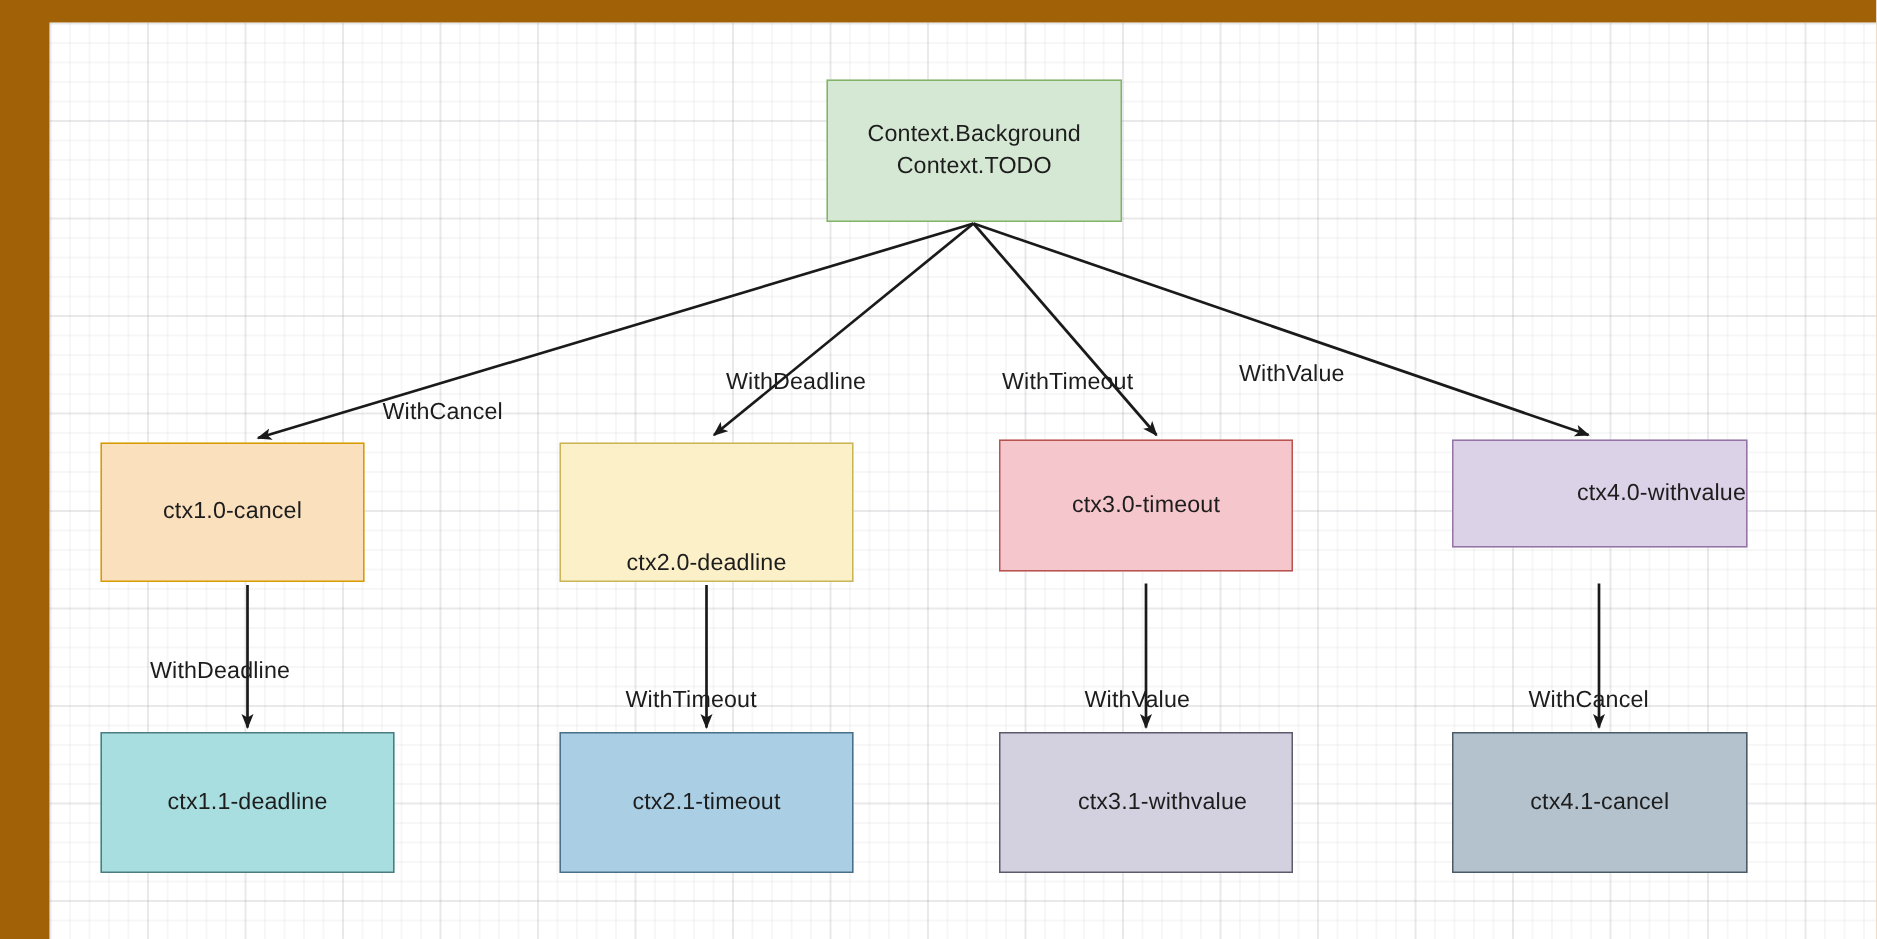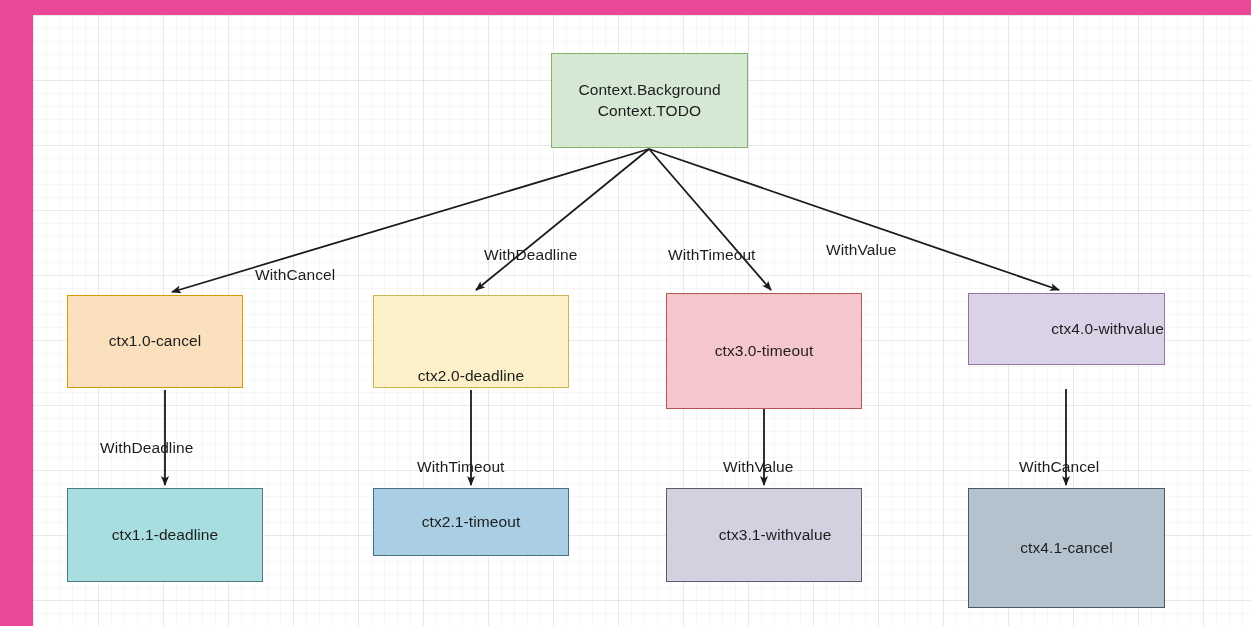--- a/index.html
+++ b/index.html
@@ -4,21 +4,21 @@
 <style>
   html, body {
     margin: 0;
     padding: 0;
     background: #ffffff;
   }
   #canvas {
     position: relative;
     width: 1251px;
     height: 626px;
-    background: #ec4899;
+    background: #a16207;
     overflow: hidden;
     font-family: "Liberation Sans", sans-serif;
   }
   
   #grid {
     position: absolute;
     left: 33px;
     top: 15px;
     right: 0;
     bottom: 0;
@@ -97,37 +97,37 @@
       <span>Context.TODO</span>
     </div>
   </div>
 
   <div class="node" id="node-ctx1-0" style="left: 67px; top: 295px; width: 176px; height: 93px; background: rgb(251, 224, 189); border-color: rgb(215, 155, 0);">
     <span>ctx1.0-cancel</span>
   </div>
   <div class="node" id="node-ctx2-0" style="left: 373px; top: 295px; width: 196px; height: 93px; background: rgb(251, 240, 200); border-color: rgb(201, 180, 88); align-items: flex-end;">
     <span>ctx2.0-deadline</span>
   </div>
-  <div class="node" id="node-ctx3-0" style="left: 666px; top: 293px; width: 196px; height: 116px; background: rgb(245, 198, 203); border-color: rgb(184, 84, 80);">
+  <div class="node" id="node-ctx3-0" style="left: 666px; top: 293px; width: 196px; height: 88px; background: rgb(245, 198, 203); border-color: rgb(184, 84, 80);">
     <span>ctx3.0-timeout</span>
   </div>
   <div class="node" id="node-ctx4-0" style="left: 968px; top: 293px; width: 197px; height: 72px; background: rgb(220, 210, 232); border-color: rgb(150, 115, 166); justify-content: flex-end;">
     <span>ctx4.0-withvalue</span>
   </div>
 
   <div class="node" id="node-ctx1-1" style="left: 67px; top: 488px; width: 196px; height: 94px; background: rgb(168, 222, 224); border-color: rgb(77, 124, 126);">
     <span>ctx1.1-deadline</span>
   </div>
-  <div class="node" id="node-ctx2-1" style="left: 373px; top: 488px; width: 196px; height: 68px; background: rgb(170, 207, 228); border-color: rgb(74, 111, 136);">
+  <div class="node" id="node-ctx2-1" style="left: 373px; top: 488px; width: 196px; height: 94px; background: rgb(170, 207, 228); border-color: rgb(74, 111, 136);">
     <span>ctx2.1-timeout</span>
   </div>
   <div class="node" id="node-ctx3-1" style="left: 666px; top: 488px; width: 196px; height: 94px; background: rgb(211, 209, 224); border-color: rgb(92, 90, 107); padding-left: 22px;">
     <span>ctx3.1-withvalue</span>
   </div>
-  <div class="node" id="node-ctx4-1" style="left: 968px; top: 488px; width: 197px; height: 120px; background: rgb(179, 194, 205); border-color: rgb(74, 90, 102);">
+  <div class="node" id="node-ctx4-1" style="left: 968px; top: 488px; width: 197px; height: 94px; background: rgb(179, 194, 205); border-color: rgb(74, 90, 102);">
     <span>ctx4.1-cancel</span>
   </div>
 
   <div class="edge-label" id="lbl-e-cancel" style="left: 255px; top: 234px;">WithCancel</div>
   <div class="edge-label" id="lbl-e-deadline" style="left: 484px; top: 214px;">WithDeadline</div>
   <div class="edge-label" id="lbl-e-timeout" style="left: 668px; top: 214px;">WithTimeout</div>
   <div class="edge-label" id="lbl-e-value" style="left: 826px; top: 209px;">WithValue</div>
 
   <div class="edge-label" id="lbl-e1-deadline" style="left: 100px; top: 407px;">WithDeadline</div>
   <div class="edge-label" id="lbl-e2-timeout" style="left: 417px; top: 426px;">WithTimeout</div>

